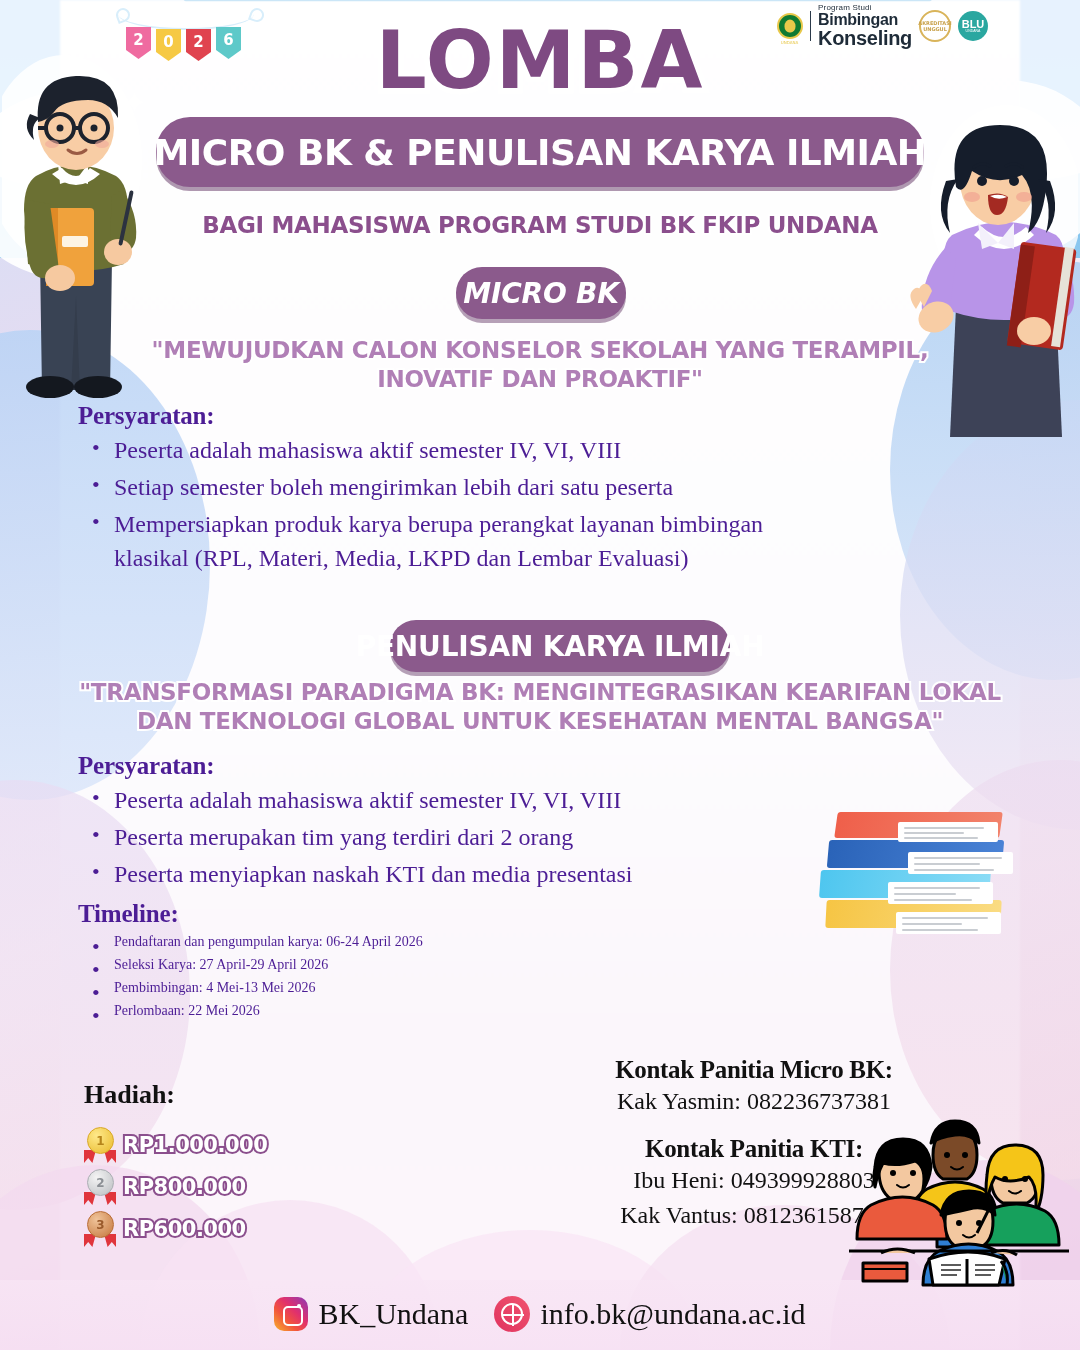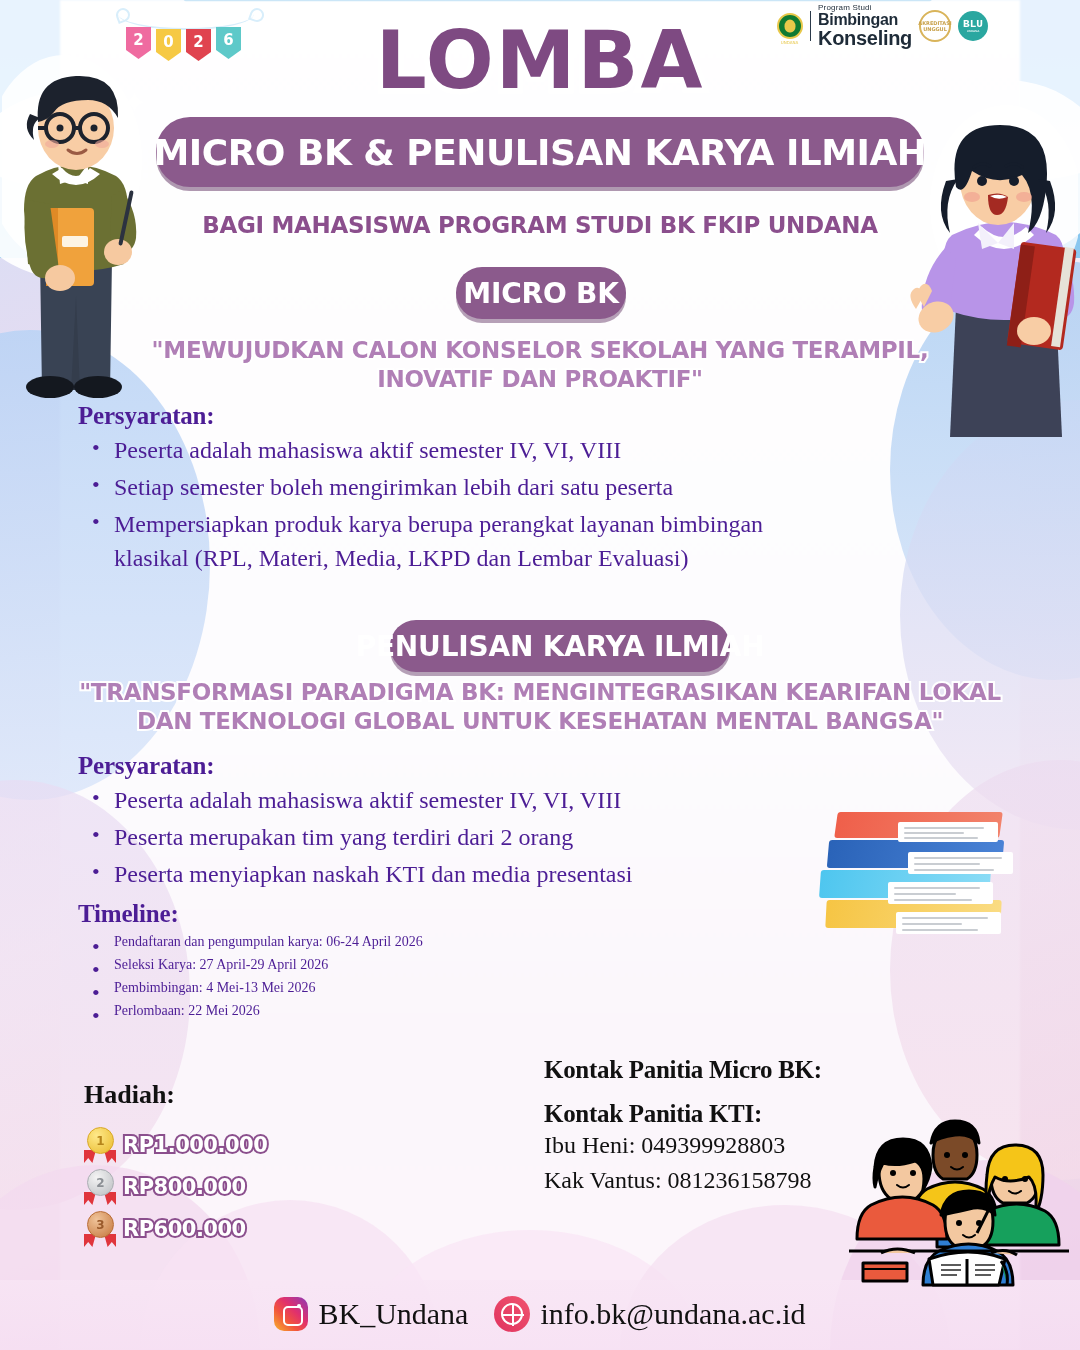--- a/index.html
+++ b/index.html
@@ -96,21 +96,21 @@
   .logo-text .l3 { font-size:20px; font-weight:bold; letter-spacing:-.3px; }
   .seal {
     width:32px; height:32px; border-radius:50%;
     border:2px solid #d9b45a; color:#c8a14a; font-size:5px; font-weight:bold;
     display:flex; align-items:center; justify-content:center; text-align:center;
     font-family:"DejaVu Sans",sans-serif; background:rgba(255,255,255,.25);
   }
   .blu {
     width:30px; height:30px; border-radius:50%; background:#2aa7a0; color:#fff;
     display:flex; flex-direction:column; align-items:center; justify-content:center;
-    font-family:Liberation Mono, monospace; font-weight:bold; font-size:11px; line-height:1;
+    font-family:Liberation Sans, sans-serif; font-weight:bold; font-size:11px; line-height:1;
   }
   .blu small { font-size:3.5px; font-weight:normal; }
 
   
   .char { position:absolute; }
   .char-m { left:2px; top:40px; width:180px; height:360px; }
   .char-f { right:2px; top:95px; width:172px; height:345px; }
 
   
   .lomba {
@@ -140,21 +140,21 @@
   
   .sec-badge {
     position:absolute; background:#8b5a8c; border-radius:26px;
     display:flex; align-items:center; justify-content:center; height:52px;
     box-shadow:0 4px 0 rgba(110,68,112,.5);
   }
   .sec-badge span {
     font-family:"DejaVu Sans",sans-serif; font-weight:bold; color:#fff;
     font-size:28px; letter-spacing:-.2px; white-space:nowrap;
   }
-  #badge-micro { left:456px; top:267px; width:170px; }
+  #badge-micro { left:456px; top:267px; width:170px;font-style:italic; }
   #badge-kti  { left:390px; top:620px; width:340px; }
 
   .quote {
     position:absolute; left:0; right:0; text-align:center;
     font-family:"DejaVu Sans",sans-serif; font-weight:bold; font-size:23px;
     color:#b07fb6; line-height:1.28; letter-spacing:-.3px;
     -webkit-text-stroke:4px #ffffff; paint-order:stroke fill;
   }
   #quote-micro { top:336px; }
   #quote-kti { top:678px; }
@@ -196,21 +196,21 @@
   }
   .medal .rib-l { left:0;  clip-path:polygon(0 0,100% 0,70% 100%,35% 62%,0 100%); }
   .medal .rib-r { right:0; clip-path:polygon(0 0,100% 0,100% 100%,65% 62%,30% 100%); }
   .prize-amt {
     font-family:"DejaVu Sans",sans-serif; font-weight:bold; font-size:21px;
     color:#ffffff; letter-spacing:-.5px;
     -webkit-text-stroke:4px #8b4f8d; paint-order:stroke fill;
   }
 
   
-  #contacts { position:absolute; left:544px; top:1056px; width:420px; }
+  #contacts { position:absolute; left:544px; top:1056px; width:420px;text-align:center; }
   .ct-group { margin-bottom:16px; }
   .ct-head { font-family:"Liberation Serif",serif; font-weight:bold; font-size:25px; color:#111; letter-spacing:-.3px; }
   .ct-line { font-family:"Liberation Serif",serif; font-size:24px; color:#111; line-height:1.45; }
 
   
   #book-stack { position:absolute; left:818px; top:808px; width:200px; height:130px; }
   .bk { position:absolute; border-radius:3px; }
   .bk1 { left:18px; top:4px;  width:165px; height:26px; background:linear-gradient(100deg,#ef5f4a,#f2836c); transform:skewX(-8deg); }
   .bk2 { left:10px; top:32px; width:175px; height:28px; background:linear-gradient(100deg,#2a63b8,#4a83d6); transform:skewX(-5deg); }
   .bk3 { left:2px;  top:62px; width:170px; height:28px; background:linear-gradient(100deg,#4ec6ef,#8bdcf6); transform:skewX(-4deg); }
@@ -481,20 +481,21 @@
           <div class="rib-r"></div>
         <div class="disc">3</div>
       </div>
       <div class="prize-amt">RP600.000</div>
     </div>
   </div>
 
   <div id="contacts">
     <div class="ct-group">
       <div class="ct-head">Kontak Panitia Micro BK:</div>
+      <div class="ct-line">Kak Yasmin: 082236737381</div>
     </div>
     <div class="ct-group">
       <div class="ct-head">Kontak Panitia KTI:</div>
       <div class="ct-line">Ibu Heni: 049399928803</div>
       <div class="ct-line">Kak Vantus: 081236158798</div>
     </div>
   </div>
 
   <div id="students">
     <svg viewBox="0 0 235 195" xmlns="http://www.w3.org/2000/svg">

